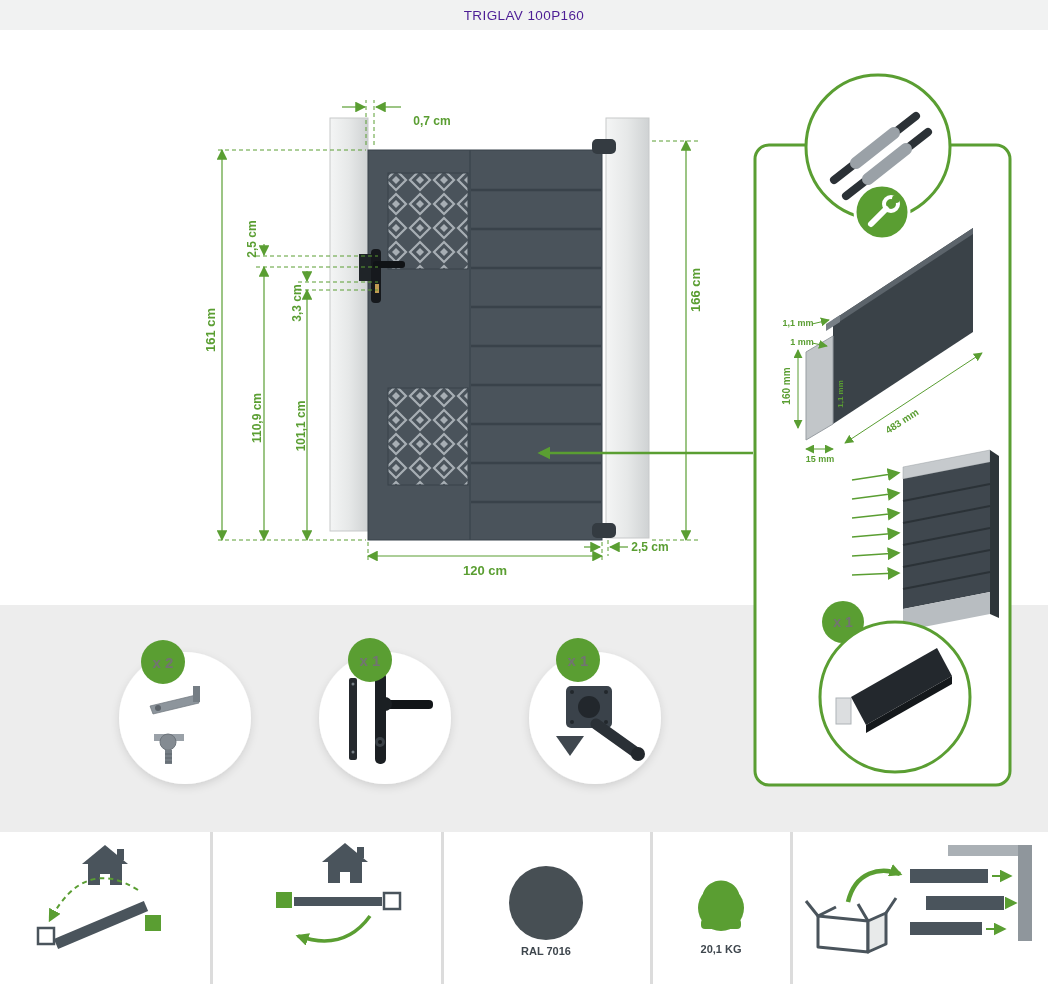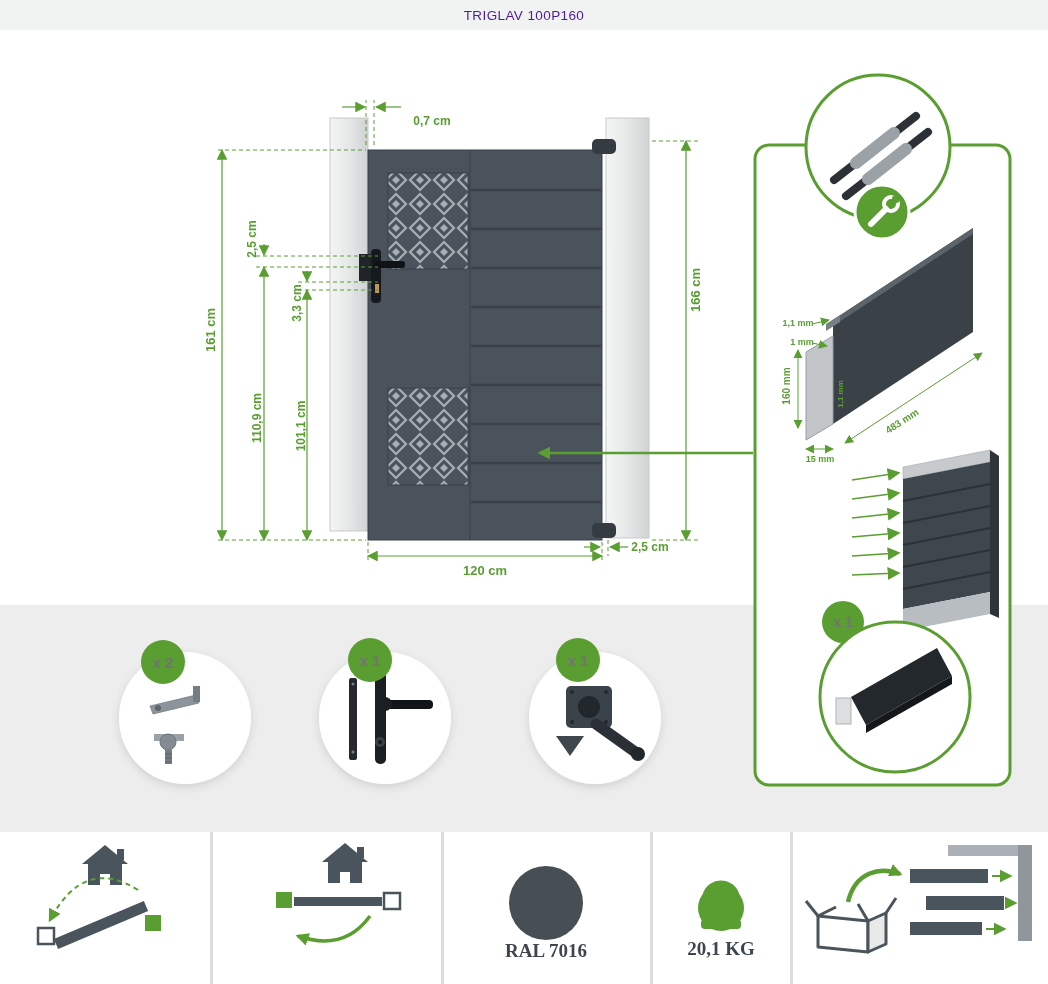--- a/index.html
+++ b/index.html
@@ -16,22 +16,22 @@
        transform:translate(-50%,-50%);}
   .lbl.rot{transform:translate(-50%,-50%) rotate(-90deg);}
   .lbl.rot33{transform:translate(-50%,-50%) rotate(-33deg);}
   .lbl.s13{font-size:13px;}
   .lbl.s10{font-size:10px;}
   .lbl.s9{font-size:9px;}
   .lbl.s8{font-size:8px;}
   .badge-txt{position:absolute;color:#737373;font-weight:bold;font-size:14px;white-space:nowrap;
              transform:translate(-50%,-50%);}
   .badge-txt.big{font-size:15px;}
-  .spec-txt{position:absolute;color:#3e464d;font-weight:bold;font-size:19px;white-space:nowrap;
-            transform:translate(-50%,-50%);font-family:Liberation Serif, serif;}
+  .spec-txt{position:absolute;color:#3e464d;font-weight:bold;font-size:11px;white-space:nowrap;
+            transform:translate(-50%,-50%);}
 </style>
 </head>
 <body>
 
 <div class="page">
 
   <div class="header">
     <span class="title">TRIGLAV 100P160</span>
   </div>
 

